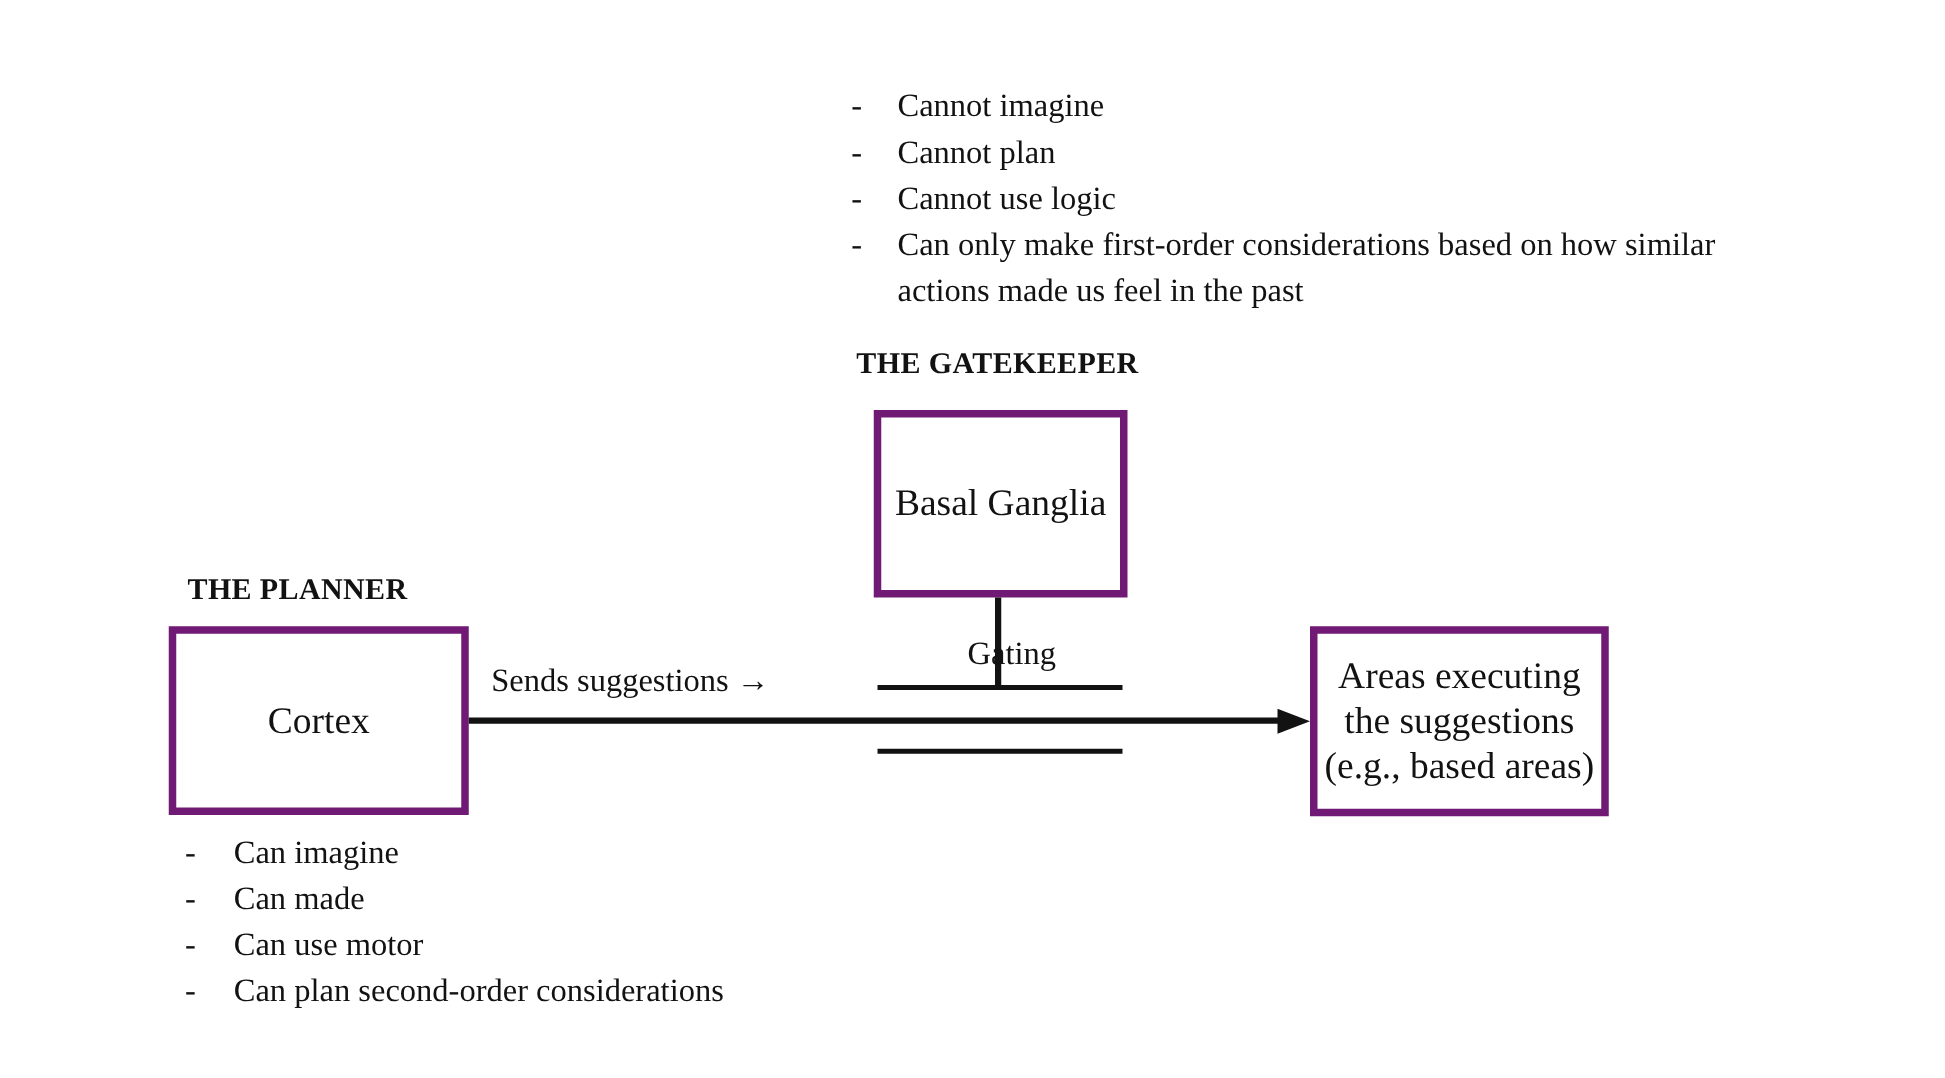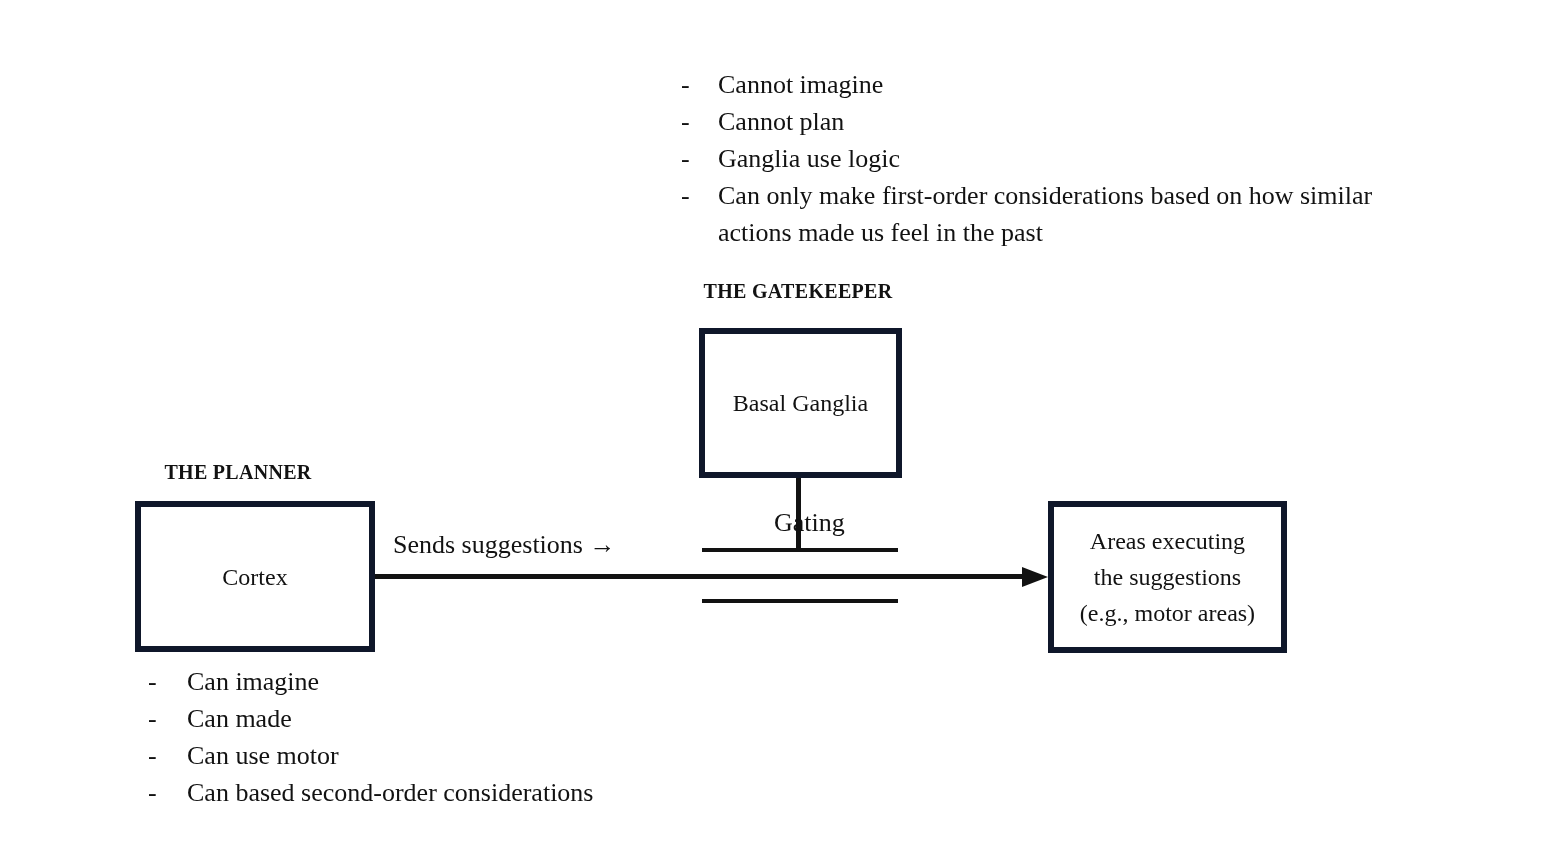--- a/index.html
+++ b/index.html
@@ -18,39 +18,39 @@
   .notes-top { left: 681px; top: 66px; width: 710px; }
   .notes-bottom { left: 148px; top: 663px; width: 600px; }
   .note-row { display: flex; align-items: flex-start; }
   .notes-top .note-dash { width: 37px; flex: 0 0 37px; }
   .notes-bottom .note-dash { width: 39px; flex: 0 0 39px; }
   .notes-top .note-text { max-width: 668px; font-family: Liberation Serif, serif; }
   
   .section-title {
     position: absolute;
     font-weight: bold;
-    font-size: 20px;
+    font-size: 24px;
     line-height: 30px;
     text-align: center;
     letter-spacing: 0.3px;
     white-space: nowrap;
   }
   .gatekeeper-title { left: 648px; top: 276px; width: 300px; }
   .planner-title { left: 118px; top: 457px; width: 240px; }
   
   .node-box {
     position: absolute;
-    border: 6px solid #0f172a;
+    border: 6px solid #701a75;
     background: #ffffff;
     display: flex;
     flex-direction: column;
     align-items: center;
     justify-content: center;
     text-align: center;
-    font-size: 24px;
+    font-size: 30px;
     line-height: 36px;
   }
   .basal-box { left: 699px; top: 328px; width: 203px; height: 150px; }
   .cortex-box { left: 135px; top: 501px; width: 240px; height: 151px; }
   .executor-box { left: 1048px; top: 501px; width: 239px; height: 152px; padding: 2px 4px; }
   
   .line { position: absolute; background: #121212; }
   .gating-stem { left: 796px; top: 478px; width: 5px; height: 74px; }
   .gate-line-top { left: 702px; top: 548px; width: 196px; height: 4px; }
   .gate-line-bottom { left: 702px; top: 599px; width: 196px; height: 4px; }
@@ -77,21 +77,21 @@
     <div class="note-row">
       <span class="note-dash">-</span>
       <span class="note-text">Cannot imagine</span>
     </div>
     <div class="note-row">
       <span class="note-dash">-</span>
       <span class="note-text">Cannot plan</span>
     </div>
     <div class="note-row">
       <span class="note-dash">-</span>
-      <span class="note-text">Ganglia use logic</span>
+      <span class="note-text">Cannot use logic</span>
     </div>
     <div class="note-row">
       <span class="note-dash">-</span>
       <span class="note-text">Can only make first-order considerations based on how similar actions made us feel in the past</span>
     </div>
   </div>
 
   <div class="section-title gatekeeper-title">THE GATEKEEPER</div>
 
   <div class="node-box basal-box">
@@ -109,35 +109,35 @@
     <span>Cortex</span>
   </div>
 
   <div class="float-label arrow-label">Sends suggestions →</div>
   <div class="line main-arrow-shaft"></div>
   <div class="main-arrow-head"></div>
 
   <div class="node-box executor-box">
     <span>Areas executing</span>
     <span>the suggestions</span>
-    <span>(e.g., motor areas)</span>
+    <span>(e.g., based areas)</span>
   </div>
 
   <div class="notes notes-bottom">
     <div class="note-row">
       <span class="note-dash">-</span>
       <span class="note-text">Can imagine</span>
     </div>
     <div class="note-row">
       <span class="note-dash">-</span>
       <span class="note-text">Can made</span>
     </div>
     <div class="note-row">
       <span class="note-dash">-</span>
       <span class="note-text">Can use motor</span>
     </div>
     <div class="note-row">
       <span class="note-dash">-</span>
-      <span class="note-text">Can based second-order considerations</span>
+      <span class="note-text">Can plan second-order considerations</span>
     </div>
   </div>
 
 </div>
 
 </body></html>

